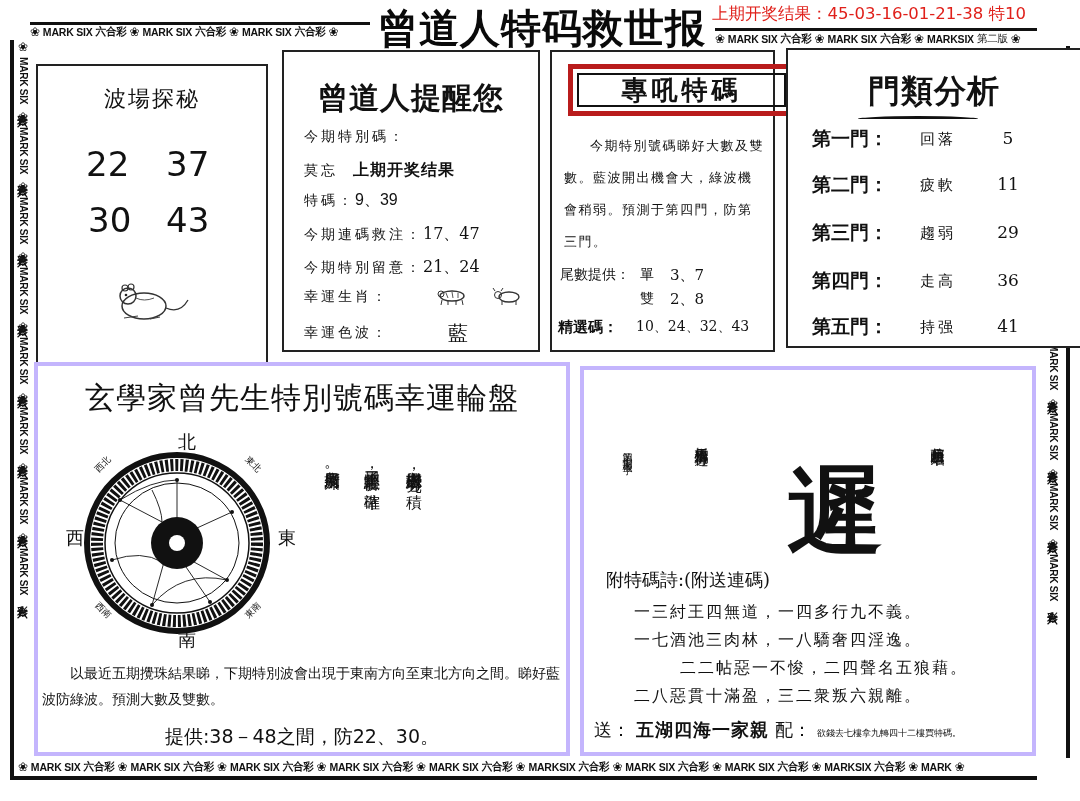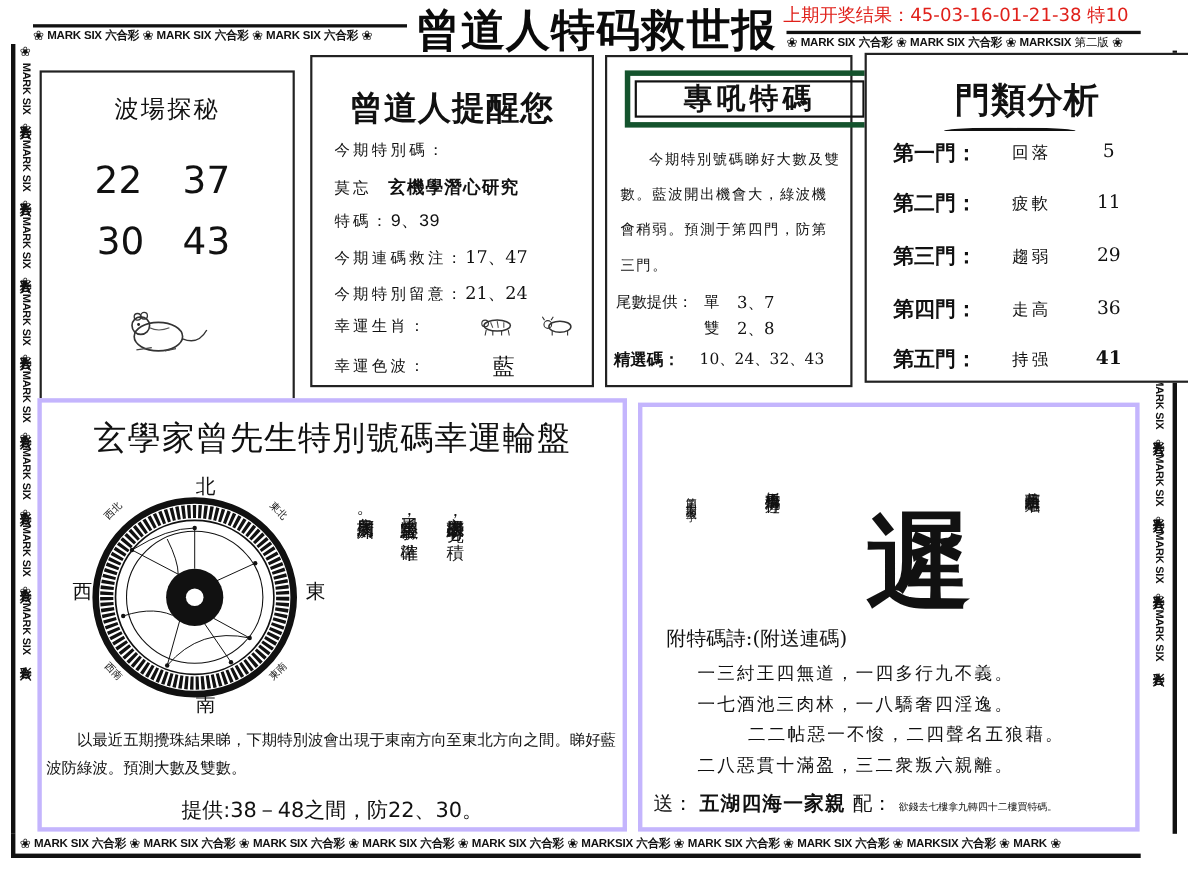--- a/index.html
+++ b/index.html
@@ -30,21 +30,21 @@
   
   .b1-title { font-size: 22px; text-align: center; width: 100%; top: 18px; letter-spacing: 2px; }
   .b1-num { font-family: "DejaVu Sans", sans-serif; font-size: 34px; width: 80px; text-align: left; }
 
   
   .b2-title { font-family: "DejaVu Sans", sans-serif; font-weight: bold; font-size: 30px; width: 100%; text-align: center; top: 26px; letter-spacing: 1px; }
   .b2-row { font-size: 14px; letter-spacing: 3px; white-space: nowrap; left: 20px; }
   .b2-row .val { font-size: 16px; letter-spacing: 0; }
 
   
-  .b3-titlebox { left: 16px; top: 12px; width: 227px; height: 52px; border: 5px solid #14532d; outline: 2px solid #111; outline-offset: -11px; font-family: "DejaVu Sans", sans-serif; font-weight: bold; font-size: 26px; text-align: center; line-height: 42px; letter-spacing: 4px; }
+  .b3-titlebox { left: 16px; top: 12px; width: 227px; height: 52px; border: 5px solid #b91c1c; outline: 2px solid #111; outline-offset: -11px; font-family: "DejaVu Sans", sans-serif; font-weight: bold; font-size: 26px; text-align: center; line-height: 42px; letter-spacing: 4px; }
   .b3-para { left: 12px; top: 78px; width: 200px; font-size: 13px; line-height: 32px; letter-spacing: 1.5px; text-indent: 2em; }
   .b3-line { font-size: 14px; white-space: nowrap; }
 
   
   .b4-title { font-family: "DejaVu Sans", sans-serif; font-weight: bold; font-size: 32px; width: 100%; text-align: center; top: 20px; letter-spacing: 1px; }
   .b4-row { left: 24px; width: 220px; height: 34px; font-size: 19px; white-space: nowrap; }
   .b4-row .door { font-family: "DejaVu Sans", sans-serif; font-weight: bold; position: absolute; left: 0; }
   .b4-row .trait { position: absolute; left: 108px; font-size: 15px; letter-spacing: 3px; }
   .b4-row .num { position: absolute; left: 176px; width: 40px; text-align: center; font-size: 17px; }
 
@@ -202,22 +202,22 @@
       <path d="M56 32 Q70 38 78 24" fill="none" stroke="#333" stroke-width="1.3"></path>
       <path d="M14 42 L28 40 M40 43 L50 41" stroke="#444" stroke-width="1.2"></path>
       <path d="M26 22 Q34 26 44 22" fill="none" stroke="#555" stroke-width="1"></path>
     </svg>
   </div>
 </div>
 
 <div class="abs box" style="left:282px;top:50px;width:258px;height:302px;">
   <div class="abs b2-title">曾道人提醒您</div>
   <div class="abs b2-row" style="top:76px;"><span>今期特別碼：</span></div>
-  <div class="abs b2-row" style="top:108px;"><span>莫忘</span>&nbsp;&nbsp;<span class="val" style="font-weight:bold;letter-spacing:1px;">玄機學潛心研究</span></div>
-  <div class="abs b2-row" style="top:138px;"><span>特碼：</span><span class="val" style="font-family:Liberation Mono, monospace;text-align:right;">9、39</span></div>
+  <div class="abs b2-row" style="top:108px;"><span>莫忘</span>&nbsp;&nbsp;<span class="val" style="font-weight:bold;letter-spacing:1px;">上期开奖结果</span></div>
+  <div class="abs b2-row" style="top:138px;"><span>特碼：</span><span class="val" style="font-family:Liberation Sans, sans-serif;text-align:right;">9、39</span></div>
   <div class="abs b2-row" style="top:172px;"><span>今期連碼救注：</span><span class="val">17、47</span></div>
   <div class="abs b2-row" style="top:205px;"><span>今期特別留意：</span><span class="val">21、24</span></div>
   <div class="abs b2-row" style="top:236px;"><span>幸運生肖：</span></div>
   <div class="abs" style="left:152px;top:234px;width:32px;height:20px;">
     <svg width="32" height="20" viewBox="0 0 32 20">
         <ellipse cx="16" cy="10" rx="12" ry="5" fill="none" stroke="#333" stroke-width="1.4"></ellipse>
         <path d="M6 14 L5 19 M12 15 L12 19 M20 15 L20 19 M26 14 L27 19" stroke="#333"></path>
         <circle cx="5" cy="8" r="3" fill="none" stroke="#333"></circle>
         <path d="M10 7 L12 12 M16 6 L17 12 M22 7 L22 12" stroke="#555"></path>
       </svg>
@@ -265,21 +265,21 @@
     <span class="num" style="top:2px;">29</span>
   </div>
   <div class="abs b4-row" style="top:218px;">
     <span class="door">第四門：</span>
     <span class="trait" style="top:4px;">走高</span>
     <span class="num" style="top:2px;">36</span>
   </div>
   <div class="abs b4-row" style="top:264px;">
     <span class="door">第五門：</span>
     <span class="trait" style="top:4px;">持强</span>
-    <span class="num" style="top:2px;font-weight:bold;">41</span>
+    <span class="num" style="top:2px;">41</span>
   </div>
 </div>
 
 <div class="abs box box-thick" style="left:34px;top:362px;width:536px;height:394px;">
   <div class="abs b5-title">玄學家曾先生特別號碼幸運輪盤</div>
 
   <div class="abs compass-label" style="left:140px;top:64px;">北</div>
   <div class="abs compass-label" style="left:140px;top:262px;">南</div>
   <div class="abs compass-label" style="left:28px;top:160px;">西</div>
   <div class="abs compass-label" style="left:240px;top:160px;">東</div>

